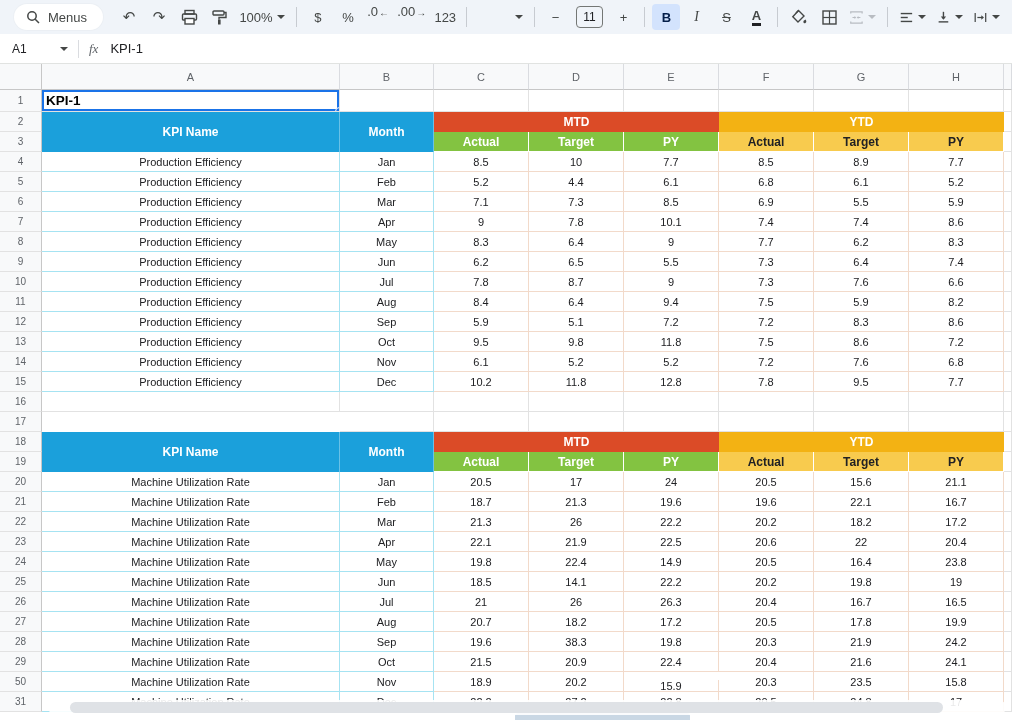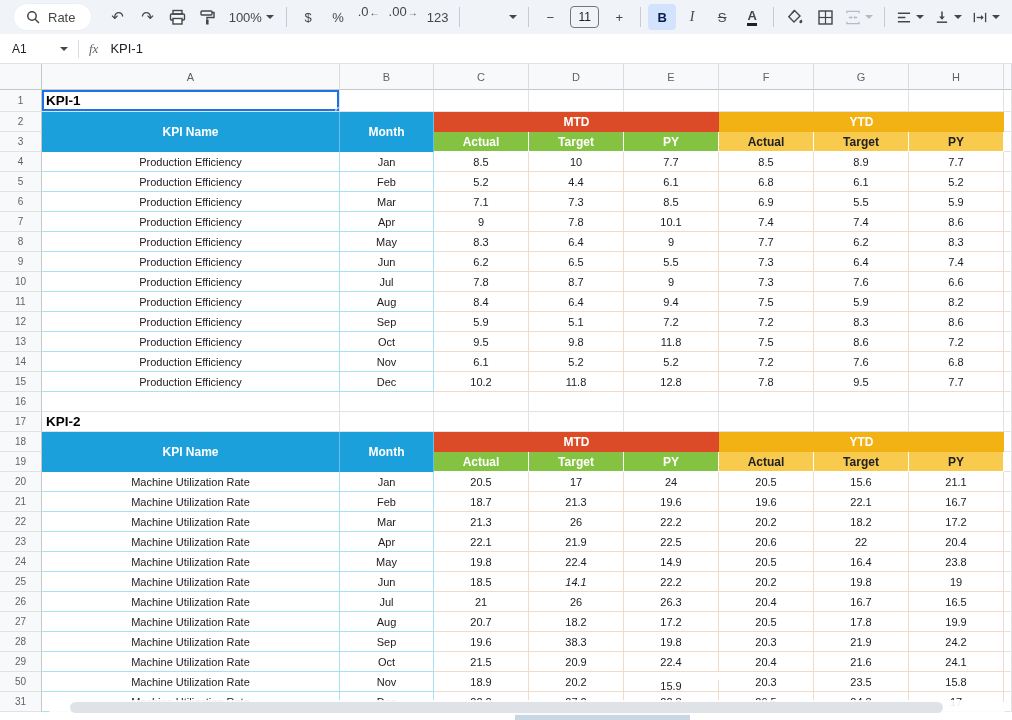--- a/index.html
+++ b/index.html
@@ -89,21 +89,21 @@
 <body>
 
 <div class="app">
 
   <div class="toolbar">
     <div class="menus-btn">
       <svg class="icon-svg" width="14" height="14" viewBox="0 0 14 14">
         <circle cx="6" cy="6" r="4.2" fill="none" stroke="#444746" stroke-width="1.5"></circle>
         <line x1="9.2" y1="9.2" x2="13" y2="13" stroke="#444746" stroke-width="1.5"></line>
       </svg>
-      <span>Rate</span>
+      <span>Menus</span>
     </div>
 
     <button class="tbtn glyph">
         <span>↶</span>
       </button>
     <button class="tbtn glyph">
         <span>↷</span>
       </button>
 
     <button class="tbtn">
@@ -388,21 +388,20 @@
         <div class="cell value-cell" style="grid-area: 15 / 8;">7.6</div>
         <div class="cell value-cell" style="grid-area: 15 / 9;">6.8</div>
         <div class="cell name-cell" style="grid-area: 16 / 2;">Production Efficiency</div>
         <div class="cell month-cell" style="grid-area: 16 / 3;">Dec</div>
         <div class="cell value-cell" style="grid-area: 16 / 4;">10.2</div>
         <div class="cell value-cell" style="grid-area: 16 / 5;">11.8</div>
         <div class="cell value-cell" style="grid-area: 16 / 6;">12.8</div>
         <div class="cell value-cell" style="grid-area: 16 / 7;">7.8</div>
         <div class="cell value-cell" style="grid-area: 16 / 8;">9.5</div>
         <div class="cell value-cell" style="grid-area: 16 / 9;">7.7</div>
-        <div class="cell title-cell" style="grid-area: 18 / 2;">KPI-2</div>
         <div class="hdr blue" style="grid-area: 19 / 2 / span 2;">KPI Name</div>
         <div class="hdr blue" style="grid-area: 19 / 3 / span 2;">Month</div>
         <div class="hdr mtd" style="grid-area: 19 / 4 / auto / span 3;">MTD</div>
         <div class="hdr ytd" style="grid-area: 19 / 7 / auto / span 3;">YTD</div>
         <div class="hdr sub-green" style="grid-area: 20 / 4;">Actual</div>
         <div class="hdr sub-green" style="grid-area: 20 / 5;">Target</div>
         <div class="hdr sub-green" style="grid-area: 20 / 6;">PY</div>
         <div class="hdr sub-amber" style="grid-area: 20 / 7;">Actual</div>
         <div class="hdr sub-amber" style="grid-area: 20 / 8;">Target</div>
         <div class="hdr sub-amber" style="grid-area: 20 / 9;">PY</div>
@@ -442,21 +441,21 @@
         <div class="cell month-cell" style="grid-area: 25 / 3;">May</div>
         <div class="cell value-cell" style="grid-area: 25 / 4;">19.8</div>
         <div class="cell value-cell" style="grid-area: 25 / 5;">22.4</div>
         <div class="cell value-cell" style="grid-area: 25 / 6;">14.9</div>
         <div class="cell value-cell" style="grid-area: 25 / 7;">20.5</div>
         <div class="cell value-cell" style="grid-area: 25 / 8;">16.4</div>
         <div class="cell value-cell" style="grid-area: 25 / 9;">23.8</div>
         <div class="cell name-cell" style="grid-area: 26 / 2;">Machine Utilization Rate</div>
         <div class="cell month-cell" style="grid-area: 26 / 3;">Jun</div>
         <div class="cell value-cell" style="grid-area: 26 / 4;">18.5</div>
-        <div class="cell value-cell" style="grid-area: 26 / 5; font-style: italic;">14.1</div>
+        <div class="cell value-cell" style="grid-area: 26 / 5;">14.1</div>
         <div class="cell value-cell" style="grid-area: 26 / 6;">22.2</div>
         <div class="cell value-cell" style="grid-area: 26 / 7;">20.2</div>
         <div class="cell value-cell" style="grid-area: 26 / 8;">19.8</div>
         <div class="cell value-cell" style="grid-area: 26 / 9;">19</div>
         <div class="cell name-cell" style="grid-area: 27 / 2;">Machine Utilization Rate</div>
         <div class="cell month-cell" style="grid-area: 27 / 3;">Jul</div>
         <div class="cell value-cell" style="grid-area: 27 / 4;">21</div>
         <div class="cell value-cell" style="grid-area: 27 / 5;">26</div>
         <div class="cell value-cell" style="grid-area: 27 / 6;">26.3</div>
         <div class="cell value-cell" style="grid-area: 27 / 7;">20.4</div>

